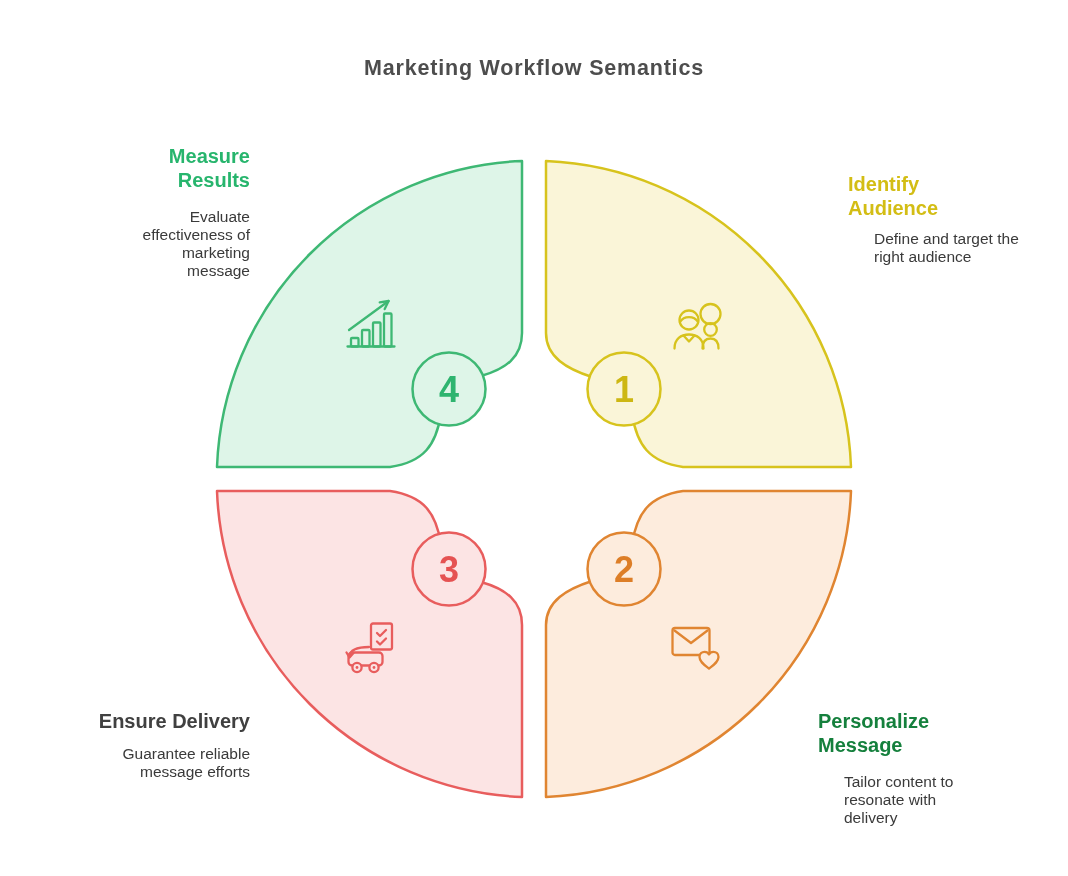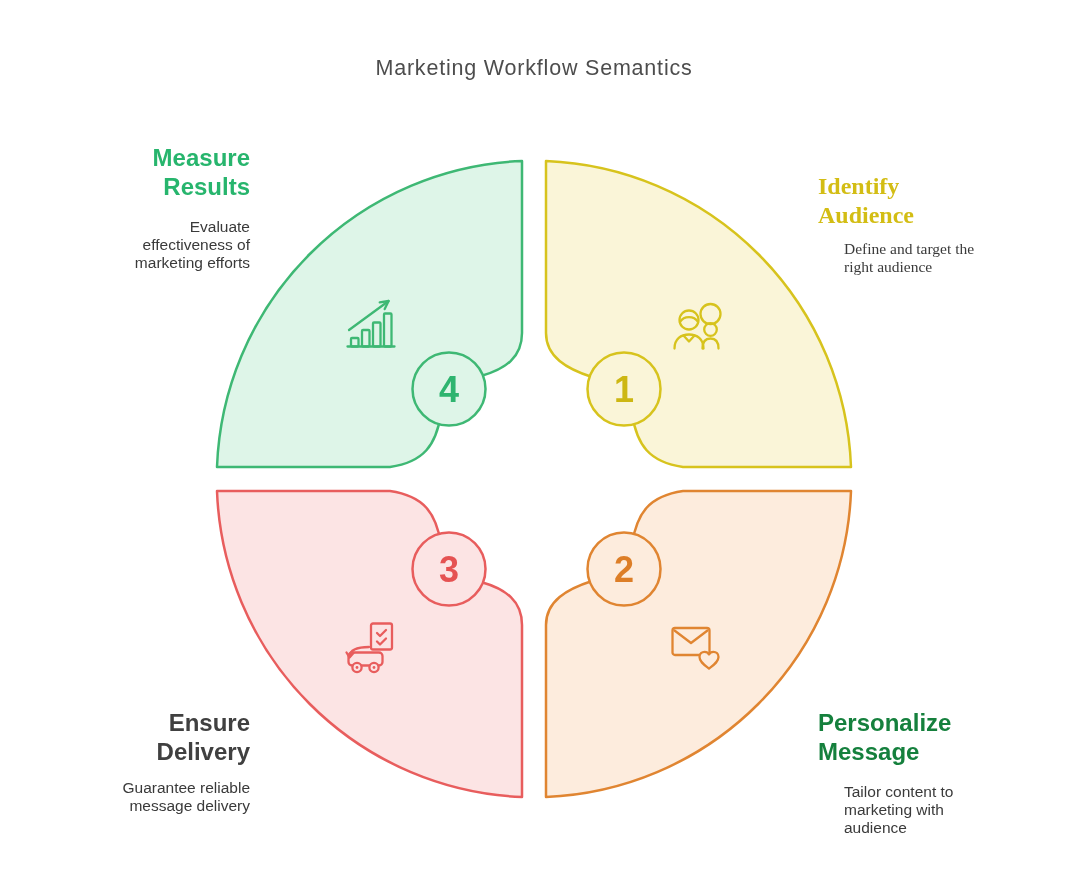--- a/index.html
+++ b/index.html
@@ -12,49 +12,49 @@
     overflow: hidden;
   }
   #diagram-svg { position: absolute; left: 0; top: 0; }
 
   .page-title {
     position: absolute;
     left: 0; right: 0;
     top: 56px;
     text-align: center;
     font-size: 21.5px;
-    font-weight: normal;
+    font-weight: bold;
     letter-spacing: 0.8px;
     color: #4d4d4d;
   }
 
   .label-block { position: absolute; }
   .label-block.align-right { text-align: right; }
   .label-block.align-left  { text-align: left; }
 
   .label-heading {
-    font-size: 24px;
+    font-size: 20px;
     font-weight: bold;
     line-height: 1.2;
   }
   .align-right .label-heading, .align-right .label-desc { margin-left: auto; }
 
   .label-desc {
     font-size: 15.5px;
     line-height: 1.16;
     color: #3a3a3a;
     margin-left: 26px;
   }
 
   
   #block-measure     { right: 818px; top: 144px; }
   #block-measure .label-heading { width: 105px; }
   #block-measure .label-desc    { width: 132px; margin-top: 16px; }
 
-  #block-identify    { left: 818px; top: 172px; font-family: Liberation Serif, serif; }
+  #block-identify    { left: 848px; top: 172px; }
   #block-identify .label-heading { width: 105px; }
   #block-identify .label-desc    { width: 158px; margin-top: 10px; }
 
   #block-ensure      { right: 818px; top: 709px; }
   #block-ensure .label-heading { width: 175px; }
   #block-ensure .label-desc    { width: 140px; margin-top: 12px; }
 
   #block-personalize { left: 818px; top: 709px; }
   #block-personalize .label-heading { width: 118px; }
   #block-personalize .label-desc    { width: 126px; margin-top: 16px; }
@@ -150,31 +150,31 @@
       <rect x="1.5" y="5" width="37" height="27" rx="2.5"></rect>
       <path d="M3.5 7.5 L20 20 L36.5 7.5"></path>
       <path d="M38 45.5 C33.5 42, 28.5 38.8, 28.5 34 C28.5 30.7, 31 28.8, 33.6 28.8
                C35.5 28.8, 37.2 29.8, 38 31.4 C38.8 29.8, 40.5 28.8, 42.4 28.8
                C45 28.8, 47.5 30.7, 47.5 34 C47.5 38.8, 42.5 42, 38 45.5 Z" fill="#fdecdd"></path>
     </g>
   </svg>
 
   <div id="block-measure" class="label-block align-right">
     <div class="label-heading c-green">Measure Results</div>
-    <div class="label-desc">Evaluate effectiveness of marketing efforts</div>
+    <div class="label-desc">Evaluate effectiveness of marketing message</div>
   </div>
 
   <div id="block-identify" class="label-block align-left">
     <div class="label-heading c-yellow">Identify Audience</div>
     <div class="label-desc">Define and target the right audience</div>
   </div>
 
   <div id="block-ensure" class="label-block align-right">
     <div class="label-heading c-red">Ensure Delivery</div>
-    <div class="label-desc">Guarantee reliable message delivery</div>
+    <div class="label-desc">Guarantee reliable message efforts</div>
   </div>
 
   <div id="block-personalize" class="label-block align-left">
     <div class="label-heading c-orange">Personalize Message</div>
-    <div class="label-desc">Tailor content to marketing with audience</div>
+    <div class="label-desc">Tailor content to resonate with delivery</div>
   </div>
 
 </div>
 
 </body></html>

